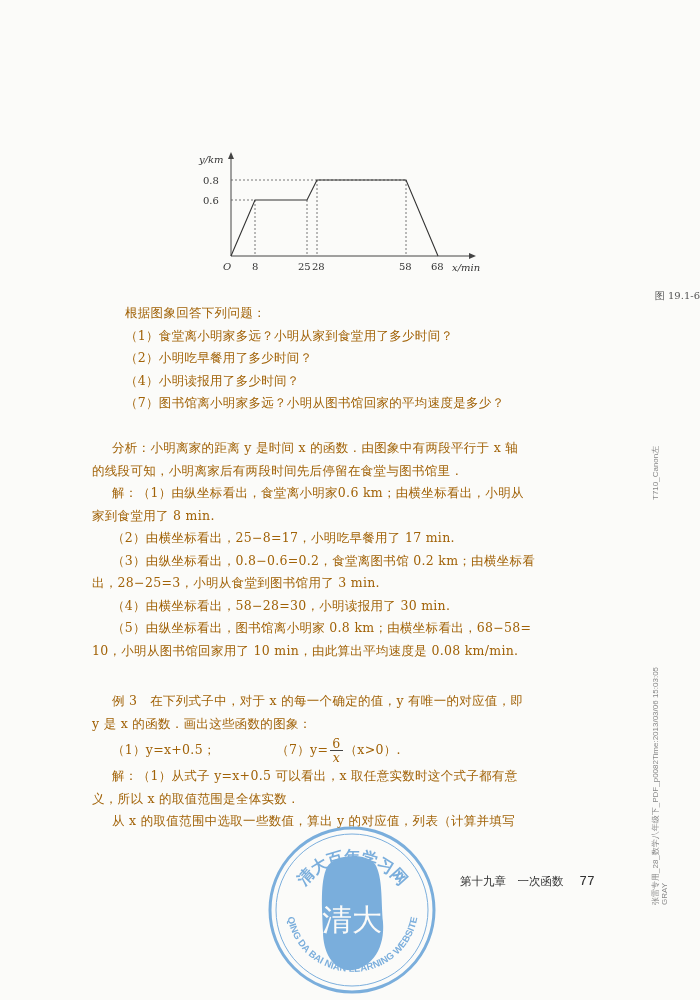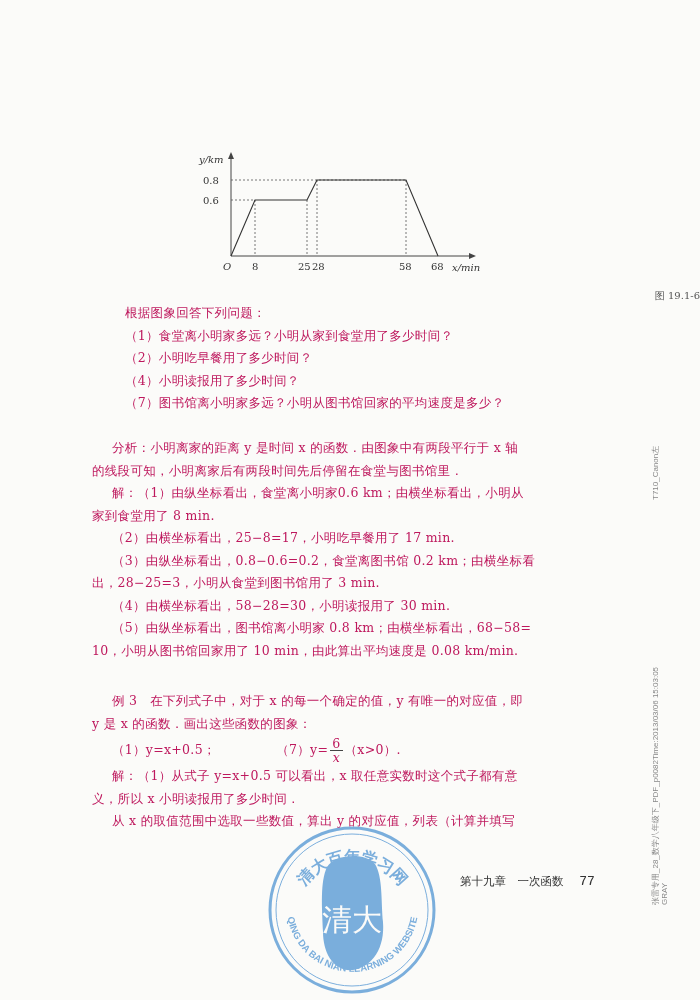--- a/index.html
+++ b/index.html
@@ -5,21 +5,21 @@
   html, body { margin: 0; padding: 0; }
   body {
     width: 700px; height: 1000px; position: relative; overflow: hidden;
     background: #fbfbf9;
     font-family: "DejaVu Serif", "Liberation Serif", serif;
     color: #3a3a3a;
   }
   .chart { position: absolute; left: 190px; top: 145px; width: 300px; height: 135px; }
   .chart svg { width: 300px; height: 135px; display: block; }
   .caption { position: absolute; left: 0; width: 700px; top: 289px; text-align: right; font-size: 10px; color: #555; }
-  .para { position: absolute; left: 105px; width: 470px; font-size: 12.5px; line-height: 22.5px; color: #be185d; letter-spacing: 0.3px; }
+  .para { position: absolute; left: 105px; width: 470px; font-size: 12.5px; line-height: 22.5px; color: #a16207; letter-spacing: 0.3px; }
   .indent { text-indent: 1.6em; }
   .line { display: block; white-space: nowrap; }
   .q { padding-left: 1.6em; white-space: nowrap; }
   .frac { display: inline-block; vertical-align: middle; text-align: center; margin: 0 2px; font-style: italic; line-height: 13px; }
   .frac .num { display: block; border-bottom: 1px solid #444; padding: 0 2px; font-style: normal; }
   .frac .den { display: block; }
   .footer { position: absolute; left: 460px; top: 874px; font-size: 11.5px; color: #333; white-space: nowrap; }
   .footer .pg { margin-left: 12px; font-family: Liberation Mono, monospace; font-size: 13px; }
   .side { position: absolute; font-family: "Liberation Sans", sans-serif; font-size: 8px; color: #888; white-space: nowrap; transform-origin: left top; transform: rotate(-90deg); }
   .stamp { position: absolute; left: 265px; top: 822px; width: 175px; height: 175px; opacity: 0.8; }
@@ -84,21 +84,21 @@
 
 <div class="para" style="top:678px; left:92px; width:490px;margin-top:12px;">
   <span class="line q">例 3　在下列式子中，对于 x 的每一个确定的值，y 有唯一的对应值，即</span>
   <span class="line">y 是 x 的函数．画出这些函数的图象：</span>
   <span class="line q" style="height:30px; line-height:30px;">
     <span>（1）y=x+0.5；</span>
     <span style="display:inline-block; width:52px;"></span>
     <span>（7）y=</span><span class="frac"><span class="num">6</span><span class="den">x</span></span><span>（x&gt;0）.</span>
   </span>
   <span class="line q">解：（1）从式子 y=x+0.5 可以看出，x 取任意实数时这个式子都有意</span>
-  <span class="line">义，所以 x 小明读报用了多少时间．</span>
+  <span class="line">义，所以 x 的取值范围是全体实数．</span>
   <span class="line q">从 x 的取值范围中选取一些数值，算出 y 的对应值，列表（计算并填写</span>
 </div>
 
 <div class="stamp">
   <svg viewBox="0 0 175 175" width="175" height="175">
     <defs>
       <path id="arcTop" d="M 30,90 A 58,58 0 0 1 145,90"></path>
       <path id="arcBot" d="M 22,92 A 66,66 0 0 0 153,92"></path>
     </defs>
     <circle cx="87" cy="88" r="82" fill="none" stroke="#5b9bd5" stroke-width="3"></circle>

